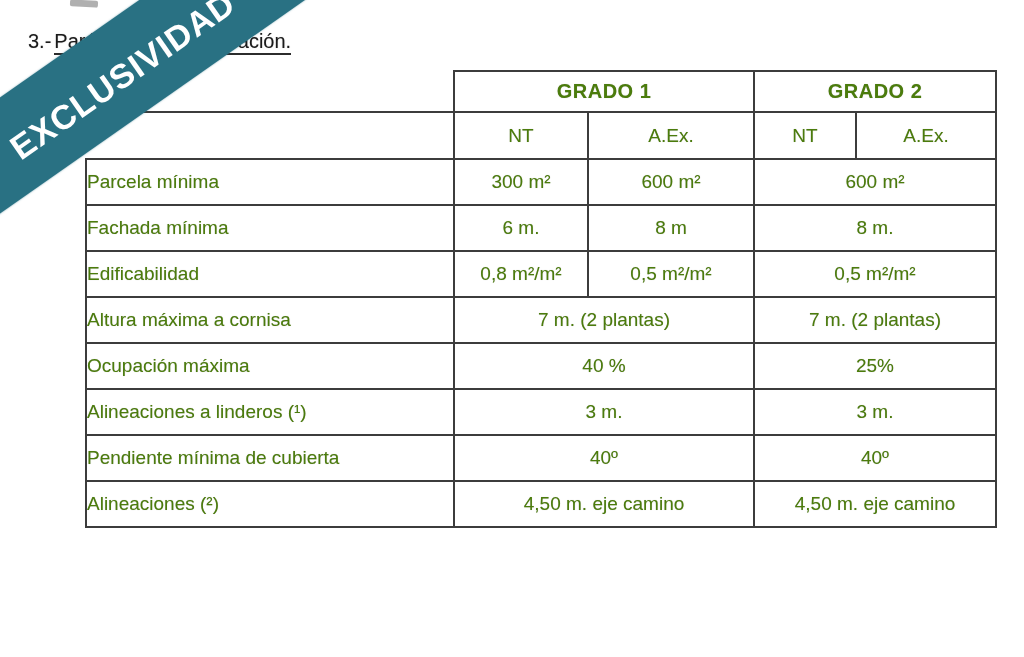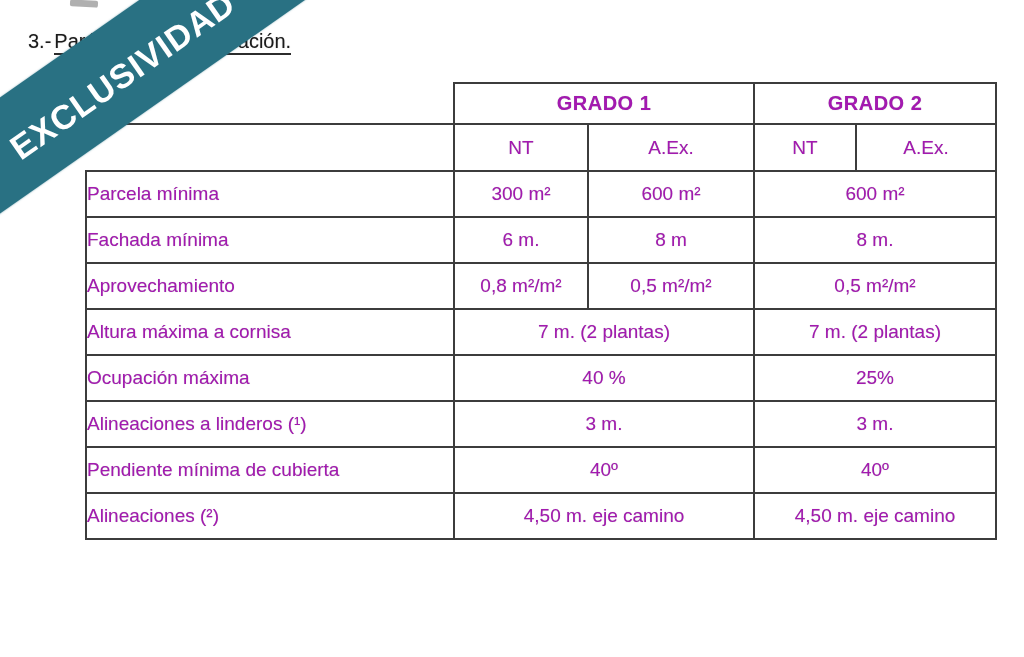--- a/index.html
+++ b/index.html
@@ -45,26 +45,26 @@
     height: 7px;
     background: #6f6f6f;
     opacity: 0.55;
     transform: rotate(3deg);
     border-radius: 2px;
   }
   
   table.params {
     position: absolute;
     left: 85px;
-    top: 82px;
+    top: 70px;
     width: 910px;
     border-collapse: collapse;
     table-layout: fixed;
     font-size: 19px;
-    color: #a21caf;
+    color: #4d7c0f;
     text-shadow: 0 0 0.8px rgba(40,40,40,0.30);
   }
   table.params td, table.params th {
     border: 2px solid #3e3e3e;
     padding: 0;
     text-align: center;
     vertical-align: middle;
     font-weight: normal;
     overflow: hidden;
   }
@@ -146,21 +146,21 @@
         <td>600 m²</td>
         <td colspan="2">600 m²</td>
       </tr>
       <tr class="data">
         <td class="label-cell">Fachada mínima</td>
         <td>6 m.</td>
         <td>8 m</td>
         <td colspan="2">8 m.</td>
       </tr>
       <tr class="data">
-        <td class="label-cell">Aprovechamiento</td>
+        <td class="label-cell">Edificabilidad</td>
         <td>0,8 m²/m²</td>
         <td>0,5 m²/m²</td>
         <td colspan="2">0,5 m²/m²</td>
       </tr>
       <tr class="data">
         <td class="label-cell">Altura máxima a cornisa</td>
         <td colspan="2">7 m. (2 plantas)</td>
         <td colspan="2">7 m. (2 plantas)</td>
       </tr>
       <tr class="data">

